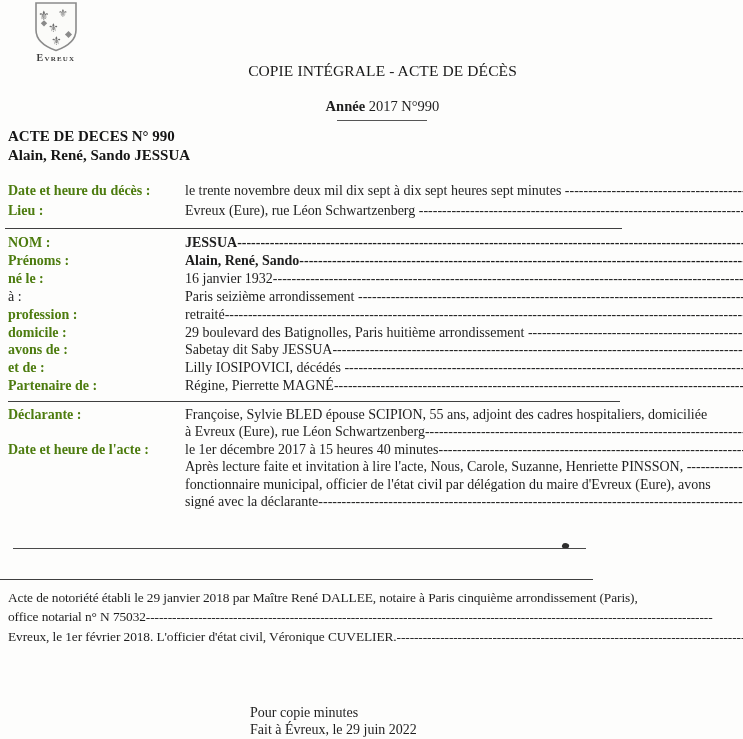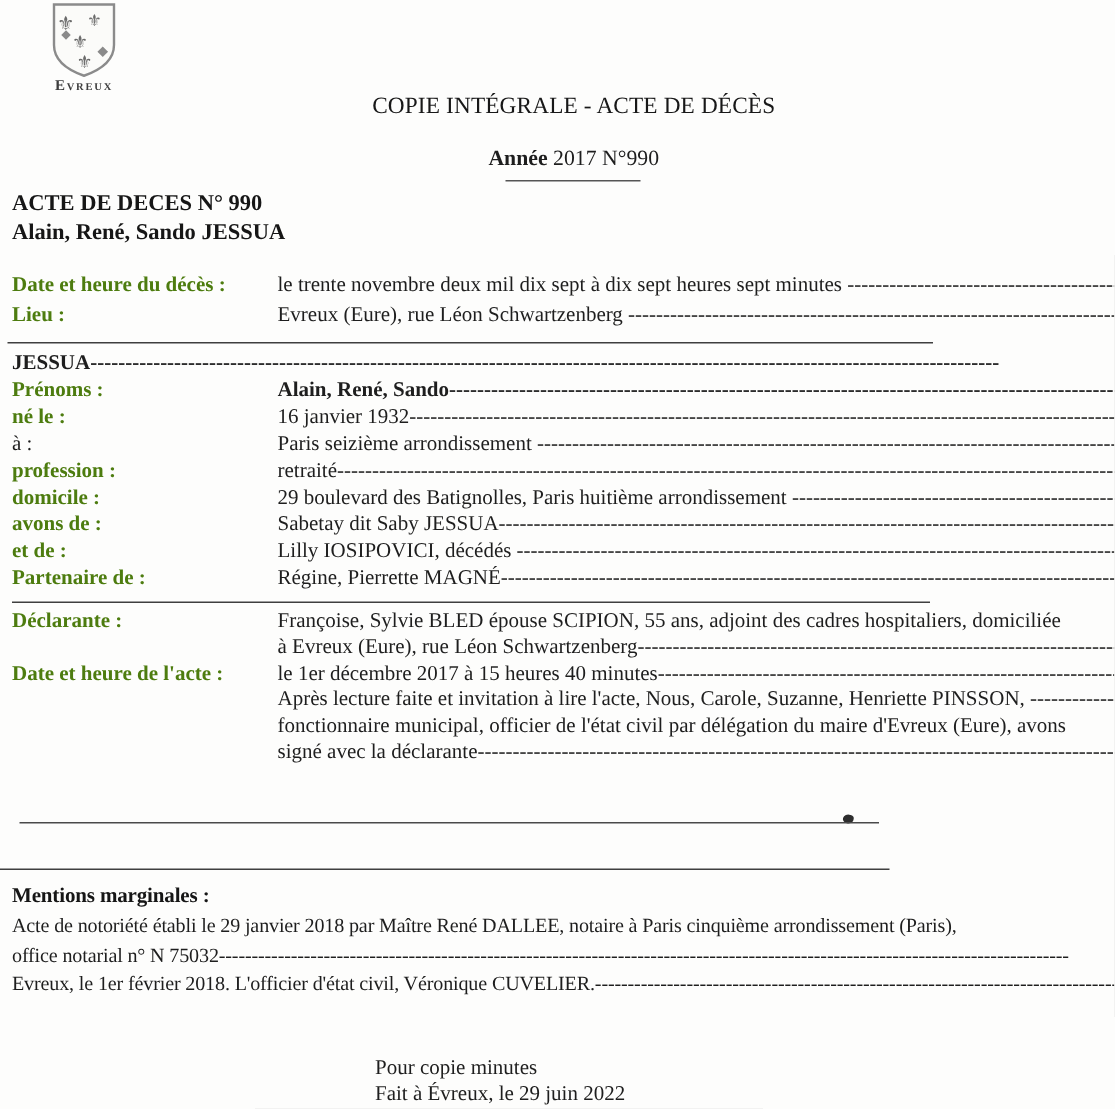--- a/index.html
+++ b/index.html
@@ -92,20 +92,21 @@
     <div class="row">
       <div class="lbl">Lieu :</div>
       <div class="val">Evreux (Eure), rue Léon Schwartzenberg ----------------------------------------------------------------------------------------------------------------------------------</div>
     </div>
   </div>
 
   <div class="sep sep-a"></div>
 
   <div class="identity-block">
     <div class="row">
+      <div class="lbl">NOM :</div>
       <div class="val vb">JESSUA----------------------------------------------------------------------------------------------------------------------------------</div>
     </div>
     <div class="row">
       <div class="lbl">Prénoms :</div>
       <div class="val vb">Alain, René, Sando----------------------------------------------------------------------------------------------------------------------------------</div>
     </div>
     <div class="row">
       <div class="lbl">né le :</div>
       <div class="val">16 janvier 1932----------------------------------------------------------------------------------------------------------------------------------</div>
     </div>
@@ -162,21 +163,20 @@
       <div class="lbl"></div>
       <div class="val">signé avec la déclarante----------------------------------------------------------------------------------------------------------------------------------</div>
     </div>
   </div>
 
   <div class="ink-dot"></div>
   <div class="sep sep-c"></div>
   <div class="sep sep-d"></div>
 
   <div class="mentions">
-    <div class="mh">Mentions marginales :</div>
     <div class="ml">Acte de notoriété établi le 29 janvier 2018 par Maître René DALLEE, notaire à Paris cinquième arrondissement (Paris),</div>
     <div class="ml">office notarial n° N 75032----------------------------------------------------------------------------------------------------------------------------------</div>
     <div class="ml">Evreux, le 1er février 2018. L'officier d'état civil, Véronique CUVELIER.----------------------------------------------------------------------------------------------------------------------------------</div>
   </div>
 
   <div class="footer">
     <div>Pour copie minutes</div>
     <div>Fait à Évreux, le 29 juin 2022</div>
   </div>
 

